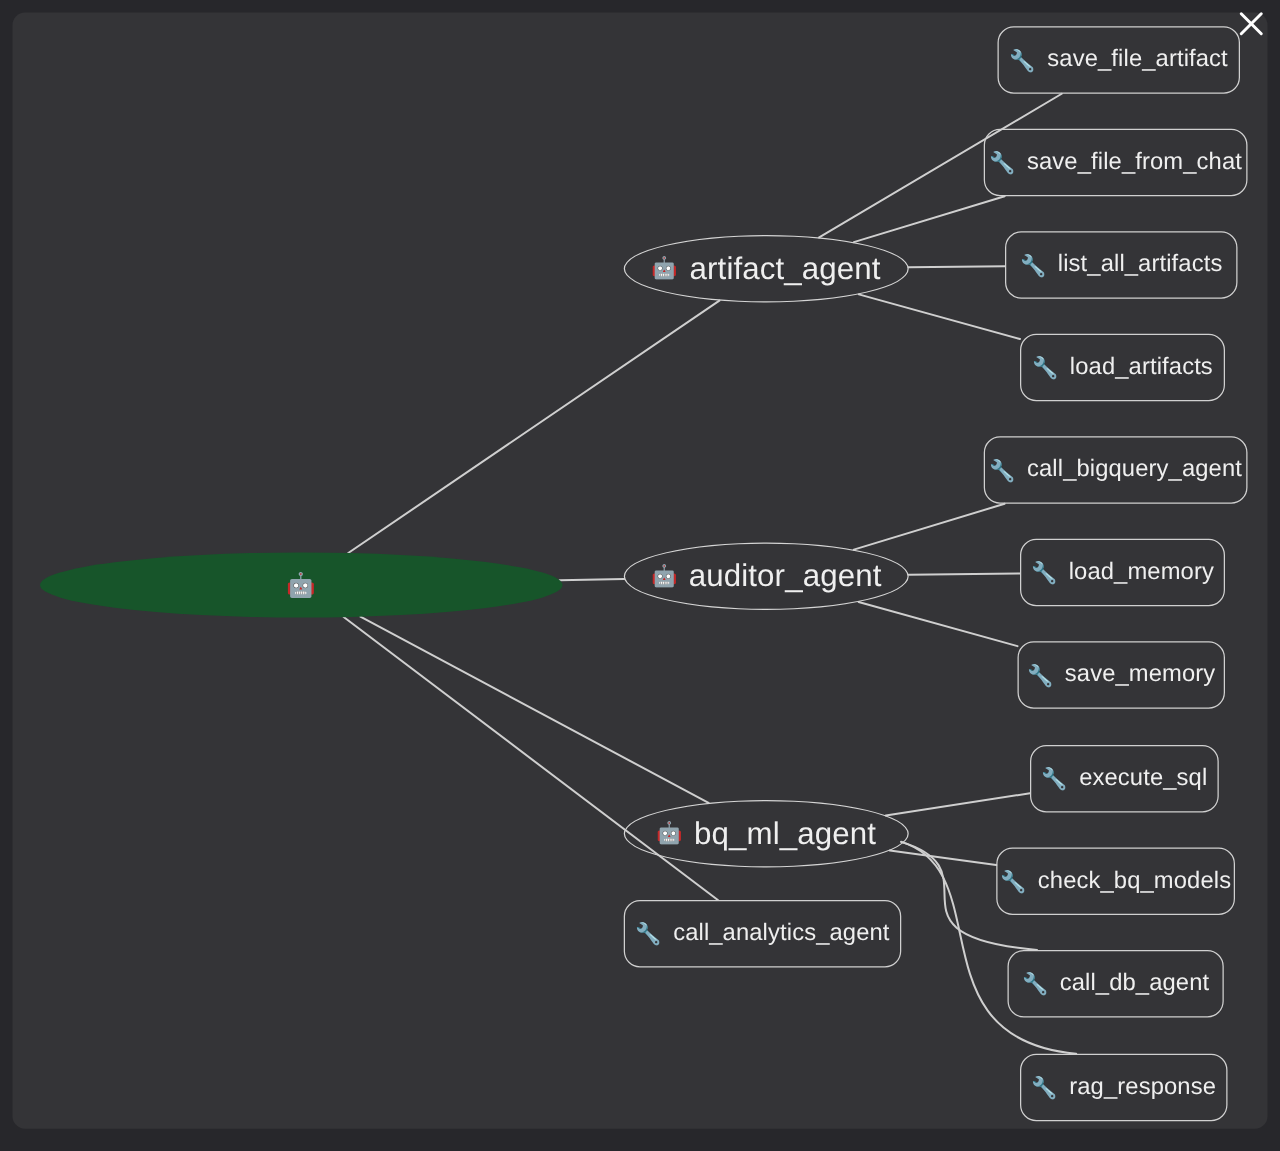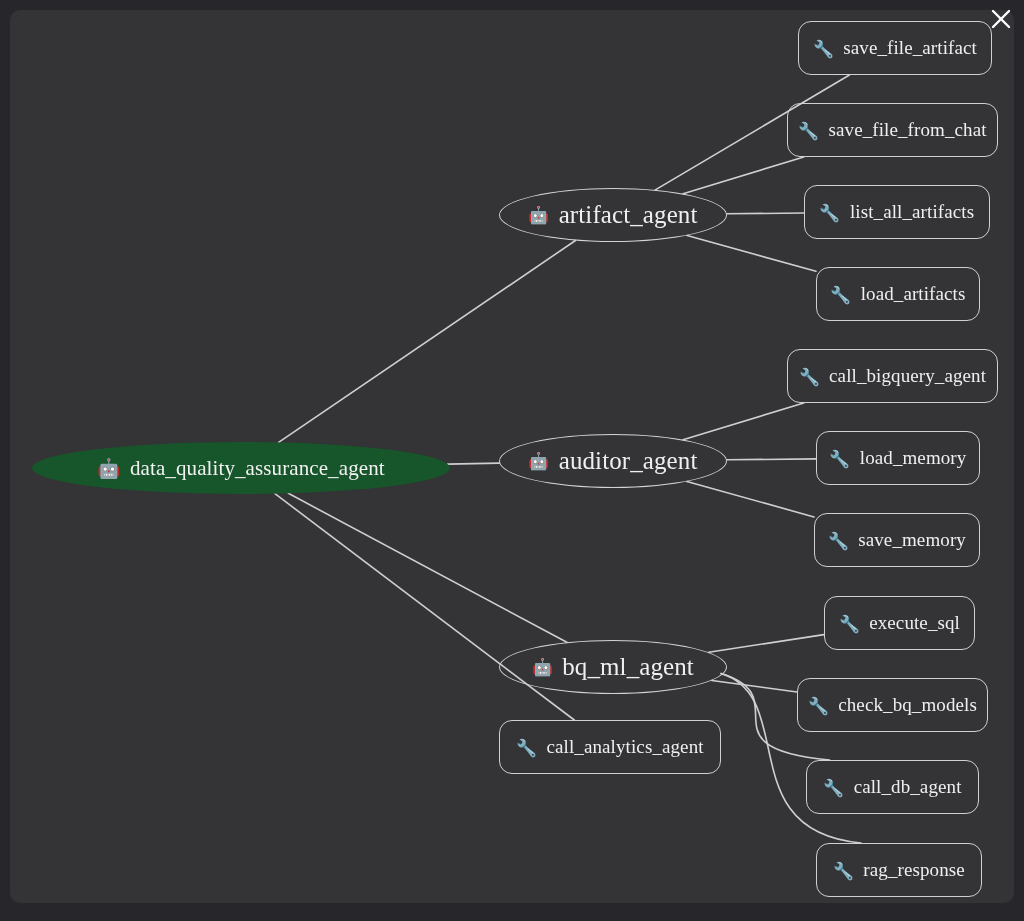--- a/index.html
+++ b/index.html
@@ -63,21 +63,21 @@
     padding: 0 6px;
   }
 
   .node-icon {
     font-family: "DejaVu Sans", sans-serif;
     line-height: 1;
     display: inline-block;
   }
 
   .node-label {
-    font-family: Liberation Serif, serif;
+    font-family: Liberation Sans, sans-serif;
     color: #efefef;
     letter-spacing: 0.1px;
   }
 
   
   .node.root {
     background: #17552a;
     border-radius: 50%;
     border: none;
   }
@@ -141,21 +141,20 @@
         <path d="M 698.6507403527291 642.310182982478 L 814 624.5951134380454" fill="none" stroke="#cfcfcf" stroke-width="1.6" stroke-linecap="round"></path>
         <path d="M 701.8682672090463 670.4418395489938 L 787 682.0161001788908" fill="none" stroke="#cfcfcf" stroke-width="1.6" stroke-linecap="round"></path>
         <path d="M 711 663.48 C 789 687.48, 689.6125 738, 819.6125 750" fill="none" stroke="#cfcfcf" stroke-width="1.6" stroke-linecap="round"></path>
         <path d="M 711 663.48 C 789 687.48, 720.960591133005 821, 850.960591133005 833" fill="none" stroke="#cfcfcf" stroke-width="1.6" stroke-linecap="round"></path>
       </svg>
 
     <div id="node-layer">
         <div class="node root" style="left: 22px; top: 432px; width: 418px; height: 52px;">
           <div class="node-inner">
             <span class="node-icon">🤖</span>
-            <span class="node-label">data_quality_assurance_agent</span>
           </div>
         </div>
         <div class="node agent" style="left: 489px; top: 178px; width: 228px; height: 54px;">
           <div class="node-inner">
             <span class="node-icon">🤖</span>
             <span class="node-label">artifact_agent</span>
           </div>
         </div>
         <div class="node agent" style="left: 489px; top: 424px; width: 228px; height: 54px;">
           <div class="node-inner">

